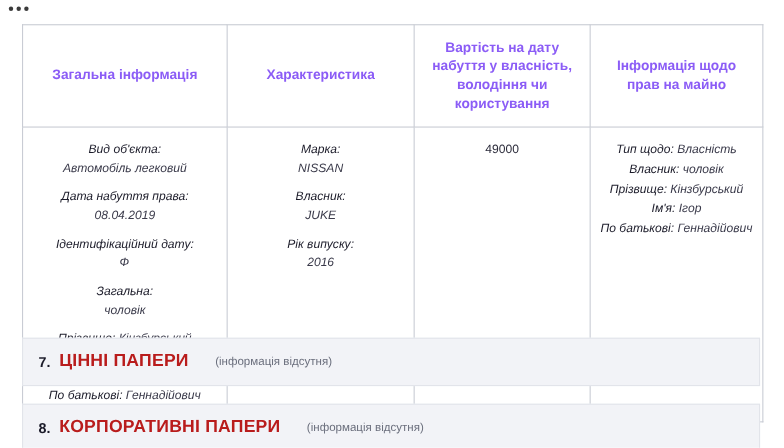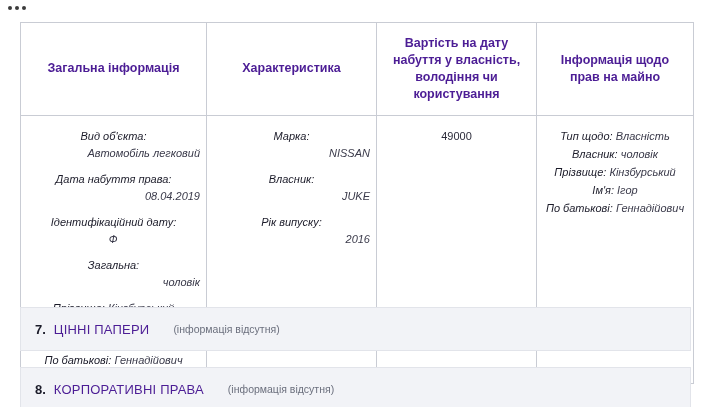--- a/index.html
+++ b/index.html
@@ -51,42 +51,41 @@
   table.declar td {
     border: 1px solid #c9ccd4;
     vertical-align: top;
     padding: 10px 6px;
     text-align: center;
   }
   table.declar thead th {
     background: #ffffff;
     font-size: 12.5px;
     font-weight: bold;
-    color: #4c1d95;
+    color: #8b5cf6;
     line-height: 1.35;
     padding: 12px 8px;
     vertical-align: middle;
     height: 62px;
   }
   table.declar tbody td {
     font-size: 11px;
     color: #2b2b3a;
     line-height: 1.55;
     padding-top: 12px;
     padding-bottom: 14px;
   }
   .lbl {
     font-weight: normal;
     font-style: italic;
     color: #1b1b29;
   }
   .val {
     font-style: italic;
     color: #3a3a4a;
-    text-align: right;
   }
   .blk {
     margin-bottom: 9px;
   }
   .blk:last-child { margin-bottom: 0; }
   .line { display: block; }
   .cost {
     font-style: normal;
     font-size: 11.5px;
     color: #1b1b29;
@@ -119,23 +118,23 @@
   }
   #sec7 { top: 307px; }
   #sec8 { top: 367px; }
   .sec-num {
     font-size: 13px;
     font-weight: bold;
     color: #1b1b29;
     margin-right: 8px;
   }
   .sec-title {
-    font-size: 13px;
-    font-weight: normal;
-    color: #4c1d95;
+    font-size: 16px;
+    font-weight: bold;
+    color: #b91c1c;
     letter-spacing: 0.2px;
   }
   .sec-note {
     font-size: 10.5px;
     color: #6b6f7d;
     margin-left: 24px;
   }
 </style>
 </head>
 <body>
@@ -242,17 +241,17 @@
   </div>
 
   <div class="section" id="sec7">
     <span class="sec-num">7.</span>
     <span class="sec-title">ЦІННІ ПАПЕРИ</span>
     <span class="sec-note">(інформація відсутня)</span>
   </div>
 
   <div class="section" id="sec8">
     <span class="sec-num">8.</span>
-    <span class="sec-title">КОРПОРАТИВНІ ПРАВА</span>
+    <span class="sec-title">КОРПОРАТИВНІ ПАПЕРИ</span>
     <span class="sec-note">(інформація відсутня)</span>
   </div>
 
 </div>
 
 </body></html>

